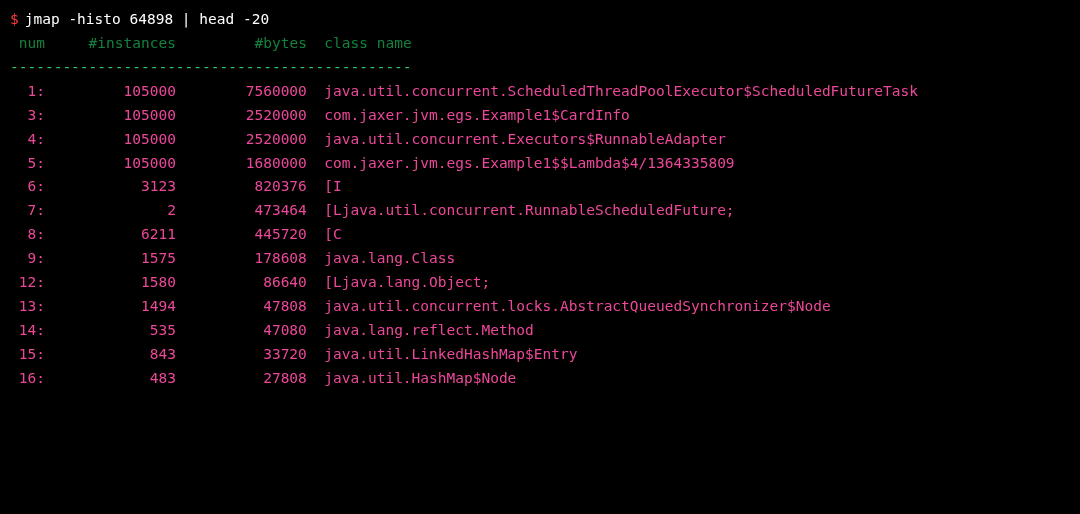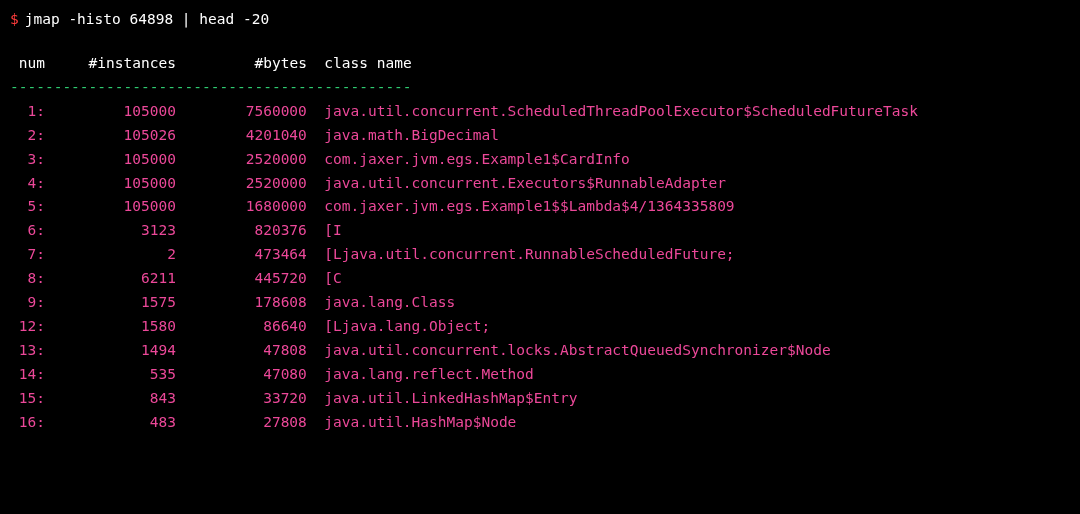--- a/index.html
+++ b/index.html
@@ -17,24 +17,23 @@
       width: 1080px;
       height: 514px;
       overflow: hidden;
     }
     .prompt-sign {
       color: #ff3b3b;
       margin-right: 6px;
     }
     .command-line {
       color: #fff;
-      margin-bottom: 20px;
     }
     .header-row {
-      color: #ffffff;
+      color: #15803d;
       white-space: pre;
     }
     .divider {
       color: #2ecc71;
       white-space: pre;
       letter-spacing: 0;
     }
     .row {
       white-space: pre;
       color: #ec4899;
@@ -50,21 +49,20 @@
 <div class="command-line">
   <span class="prompt-sign">$</span><span>jmap -histo 64898 | head -20</span>
 </div>
 
 <pre class="header-row"> <span>num</span>     <span>#instances</span>         <span>#bytes</span>  <span>class name</span></pre>
 
 <pre class="divider">----------------------------------------------</pre>
 
 <div id="rows-container">
     <pre class="row"><span>  1:</span><span>         105000</span><span>        7560000</span><span>  java.util.concurrent.ScheduledThreadPoolExecutor$ScheduledFutureTask</span></pre>
-    <pre class="row"><span>  2:</span><span>         105026</span><span>        4201040</span><span>  java.math.BigDecimal</span></pre>
     <pre class="row"><span>  3:</span><span>         105000</span><span>        2520000</span><span>  com.jaxer.jvm.egs.Example1$CardInfo</span></pre>
     <pre class="row"><span>  4:</span><span>         105000</span><span>        2520000</span><span>  java.util.concurrent.Executors$RunnableAdapter</span></pre>
     <pre class="row"><span>  5:</span><span>         105000</span><span>        1680000</span><span>  com.jaxer.jvm.egs.Example1$$Lambda$4/1364335809</span></pre>
     <pre class="row"><span>  6:</span><span>           3123</span><span>         820376</span><span>  [I</span></pre>
     <pre class="row"><span>  7:</span><span>              2</span><span>         473464</span><span>  [Ljava.util.concurrent.RunnableScheduledFuture;</span></pre>
     <pre class="row"><span>  8:</span><span>           6211</span><span>         445720</span><span>  [C</span></pre>
     <pre class="row"><span>  9:</span><span>           1575</span><span>         178608</span><span>  java.lang.Class</span></pre>
     <pre class="row"><span> 12:</span><span>           1580</span><span>          86640</span><span>  [Ljava.lang.Object;</span></pre>
     <pre class="row"><span> 13:</span><span>           1494</span><span>          47808</span><span>  java.util.concurrent.locks.AbstractQueuedSynchronizer$Node</span></pre>
     <pre class="row"><span> 14:</span><span>            535</span><span>          47080</span><span>  java.lang.reflect.Method</span></pre>

